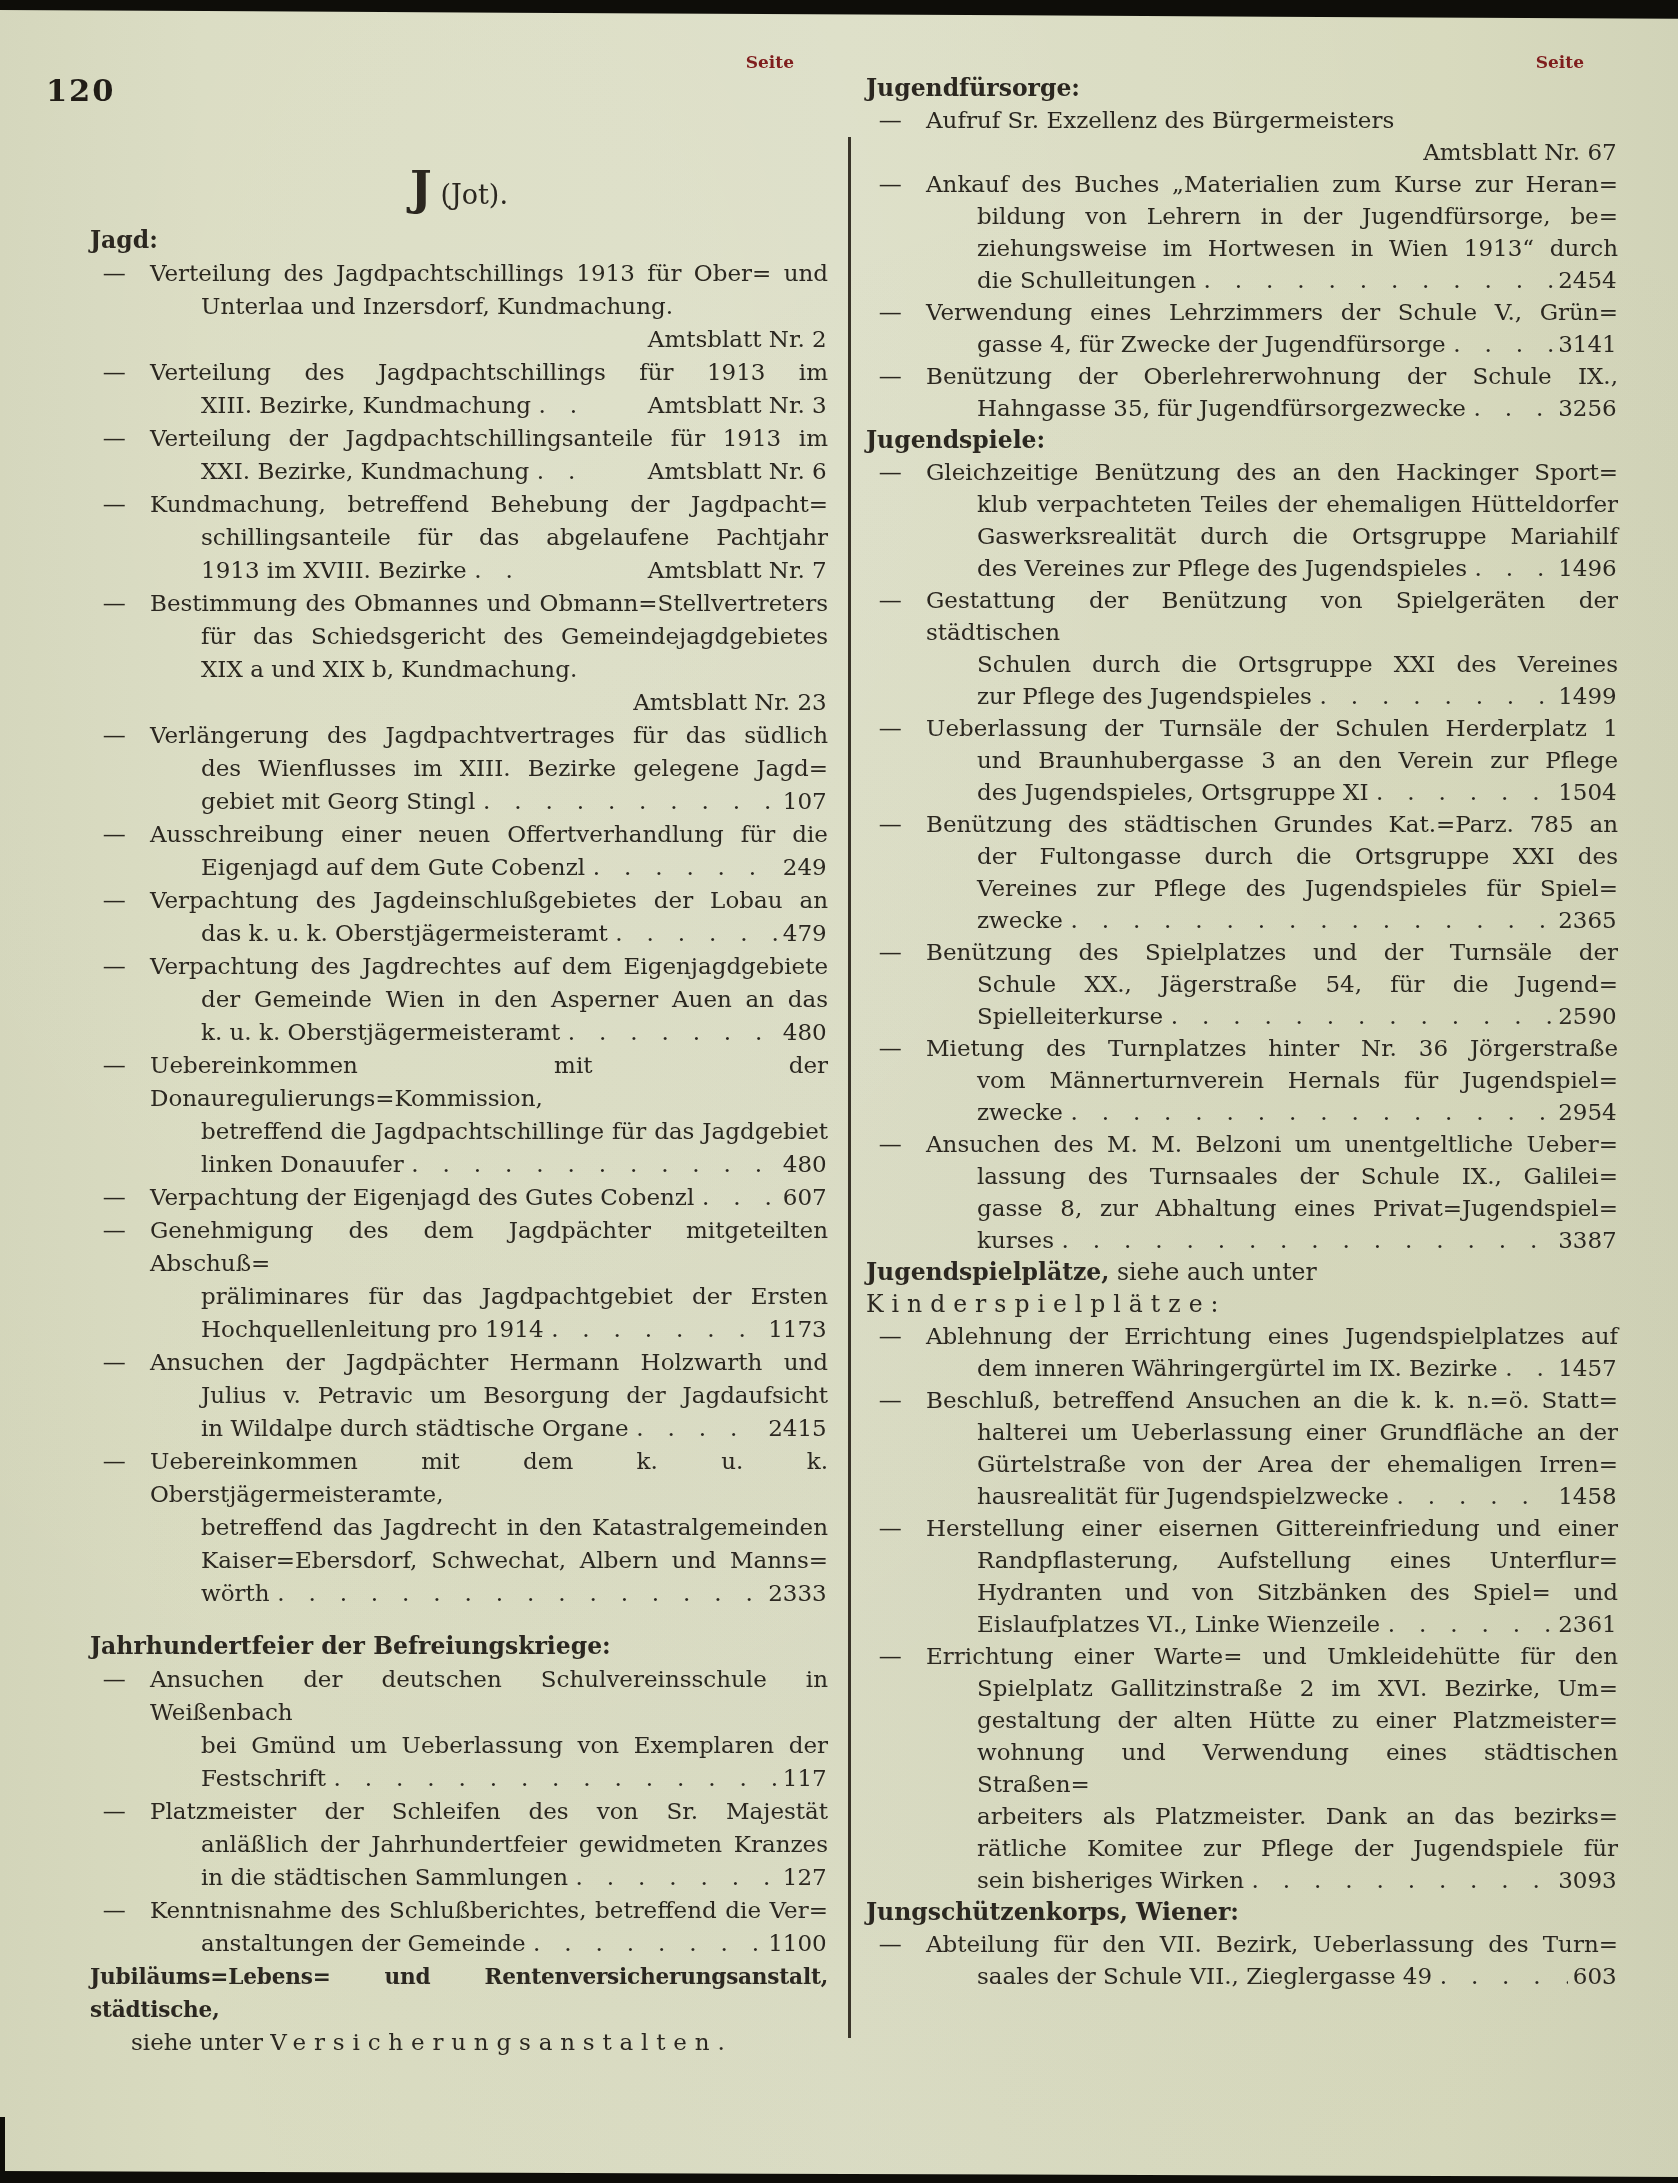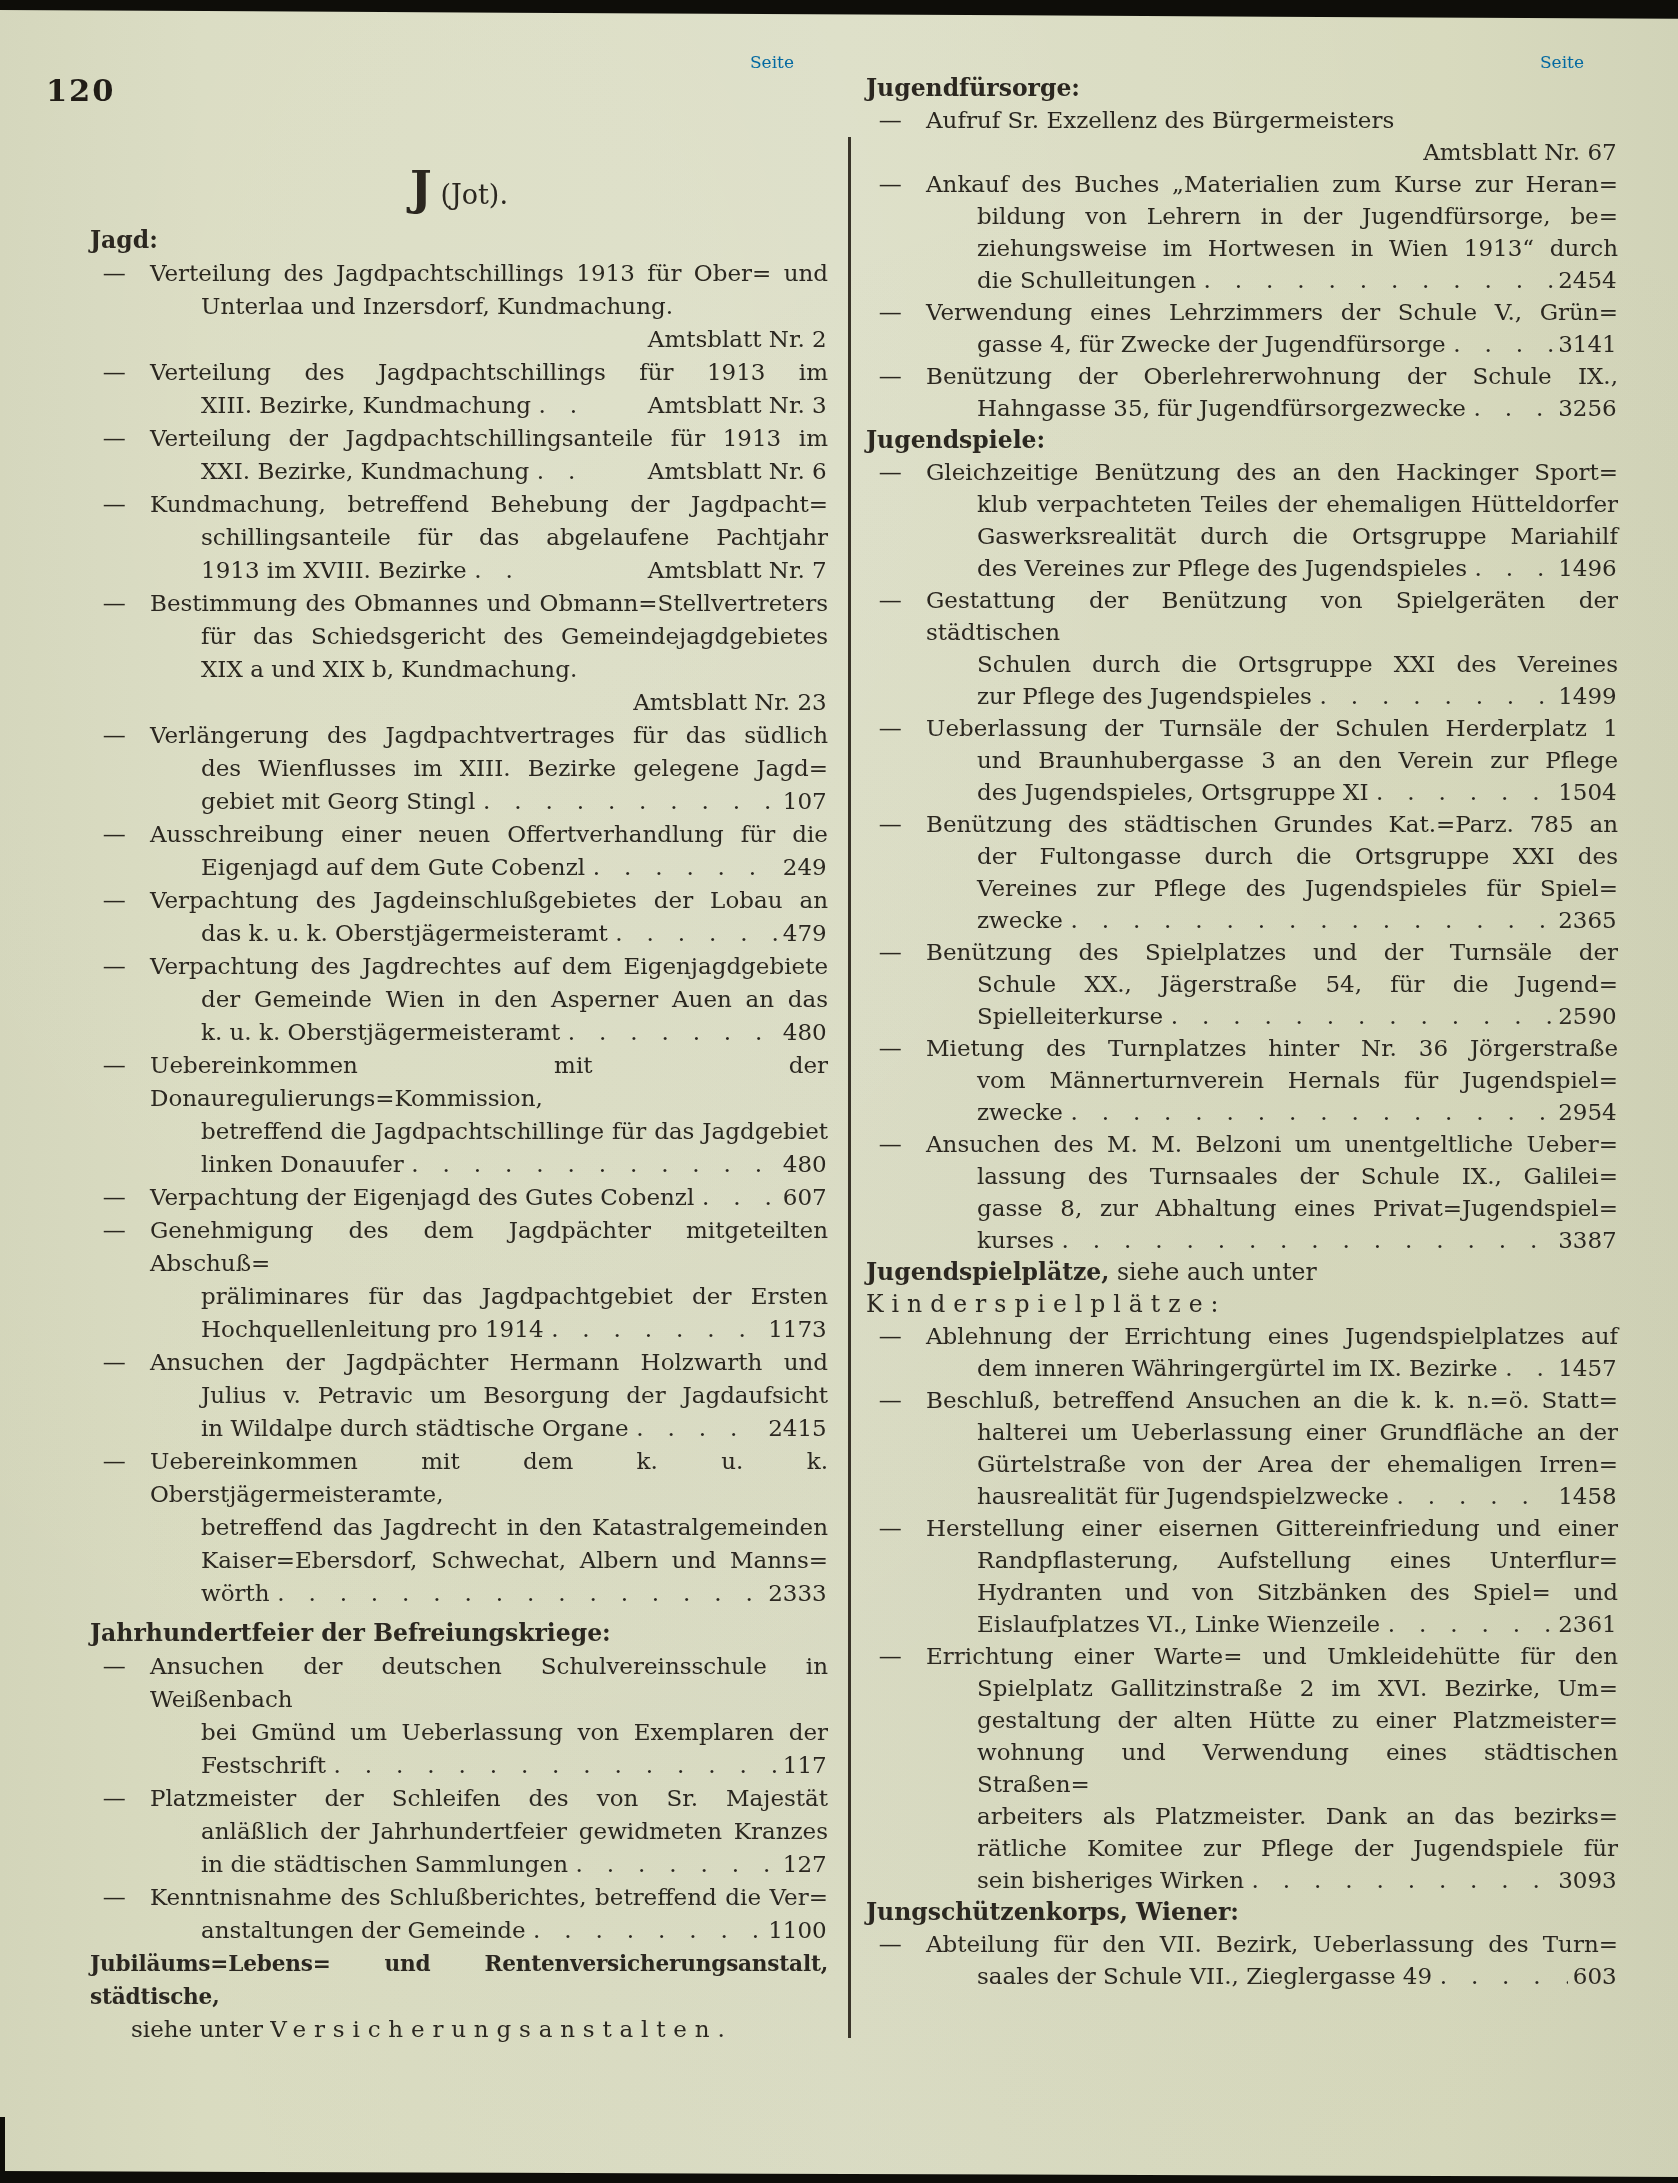--- a/index.html
+++ b/index.html
@@ -11,29 +11,29 @@
       linear-gradient(90deg,#d3d5ba,#d9dbc0 12%,#dcdec6 50%,#d8dabe 86%,#d1d3b8),
       #d8dabf;
     font-family:"DejaVu Serif","Liberation Serif",serif;
     color:#2b2720;
   }
   .pagenum{position:absolute;left:46px;top:24px;font-size:30.5px;font-weight:bold;letter-spacing:1.9px;color:#211d17;margin-top:48px;}
   .divider{position:absolute;left:848px;top:137px;width:2.5px;height:1901px;background:#3a352a;}
   .col{position:absolute;top:53px;font-size:23px;}
   #col-left{left:90px;width:738px;line-height:33px;}
   #col-right{left:866px;width:752px;line-height:32px;}
-  .seite{text-align:right;font-size:17px;line-height:19px;padding-right:34px;font-weight:normal;color:#0369a1;}
+  .seite{text-align:right;font-size:17px;line-height:19px;padding-right:34px;font-weight:bold;color:#7f1d1d;}
   #col-left .blocks{margin-top:93px;}
   #col-right .blocks{}
   .letterhead{text-align:center;line-height:47px;margin-bottom:3.8px;}
   .letter-big{font-size:46px;font-weight:bold;}
   .letter-rest{font-size:27px;}
   .heading{font-size:23.5px;}
   .heading .b{font-weight:bold;}
-  .space-before{margin-top:7px;}
+  .space-before{margin-top:20px;}
   .line{position:relative;padding-left:60px;}
   .line.lc{padding-left:111px;}
   .line.ls{padding-left:41px;}
   .line.lh{padding-left:0;font-size:21.6px;letter-spacing:-0.2px;}
   .line.lr{padding-left:0;text-align:right;padding-right:1.3px;}
   .line.just{text-align:justify;text-align-last:justify;}
   .dashmark{position:absolute;left:12.7px;top:0;}
   .line.dots{display:flex;align-items:center;}
   .line.dots .txt{white-space:nowrap;flex:0 0 auto;}
   .leader{flex:1 1 auto;overflow:hidden;white-space:nowrap;margin:0 5.1px 0 7.6px;letter-spacing:8.3px;}

